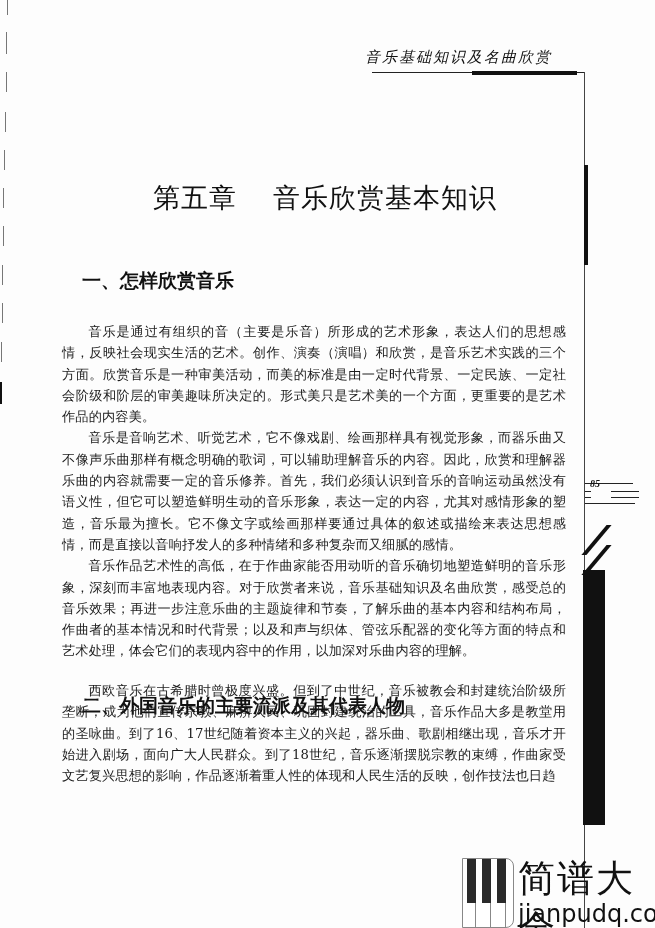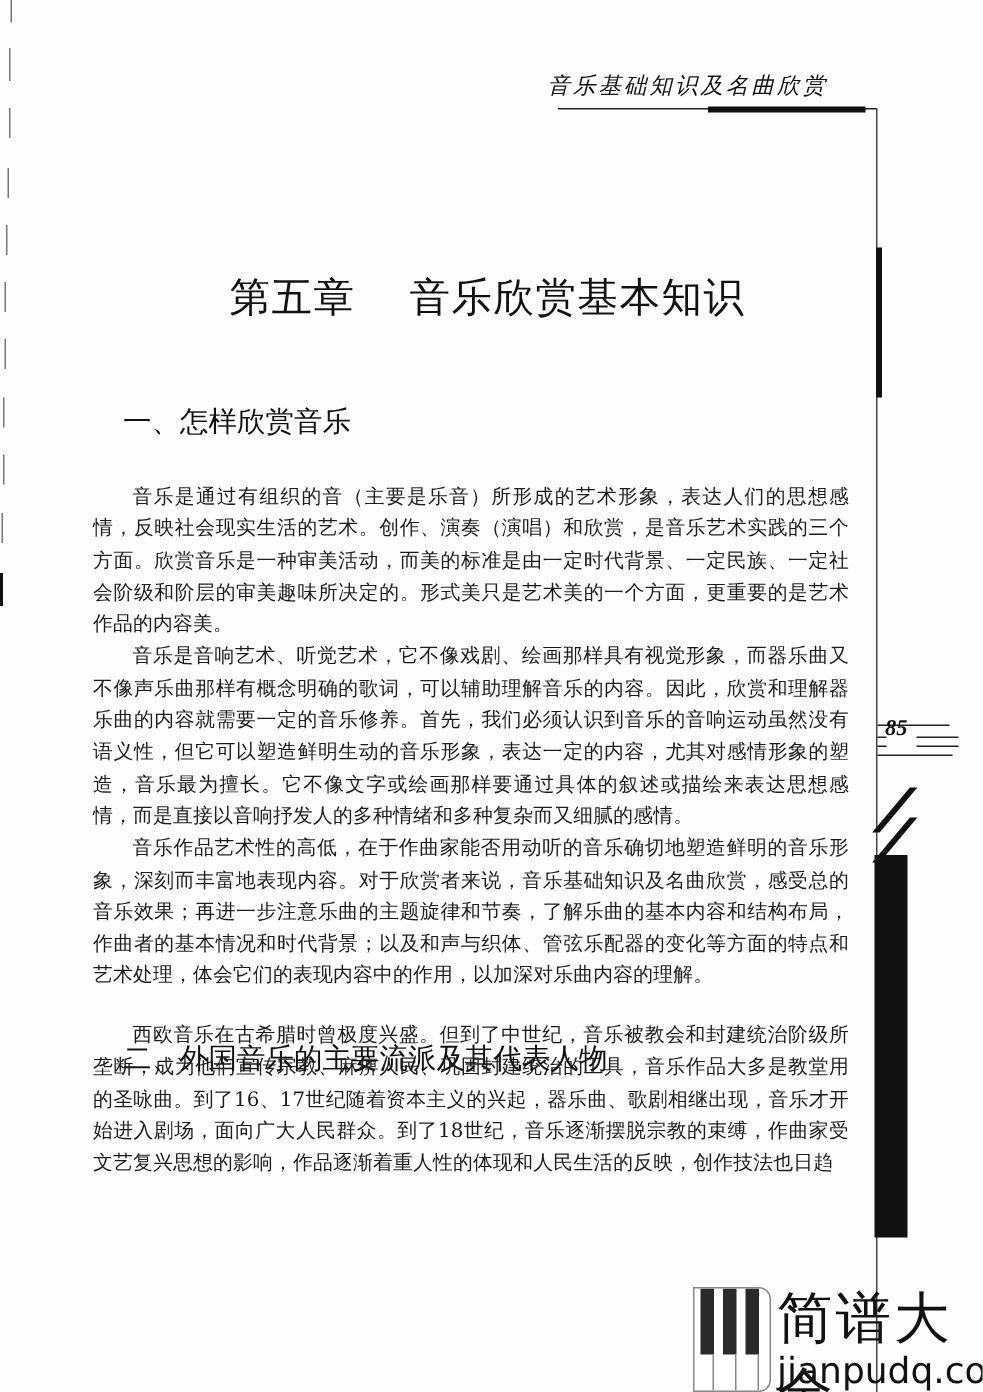--- a/index.html
+++ b/index.html
@@ -14,35 +14,35 @@
   .running-head {
     position: absolute; left: 365px; top: 48px; font-size: 15px; font-weight: normal;
     letter-spacing: 2px; font-style: italic; color: #111;
     font-family: "DejaVu Serif", serif;
   }
   .head-rule-thin { position: absolute; left: 372px; top: 72px; width: 212px; height: 1px; background: #222; }
   .head-rule-thick { position: absolute; left: 472px; top: 71px; width: 105px; height: 4px; background: #111; }
   .right-vline { position: absolute; left: 584px; top: 72px; width: 1px; height: 856px; background: #444; }
   .right-bar-top { position: absolute; left: 584px; top: 165px; width: 4px; height: 100px; background: #111; }
   .page-num {
-    position: absolute; left: 590px; top: 478px; font-size: 15px; font-style: italic; font-weight: bold;
+    position: absolute; left: 590px; top: 478px; font-size: 10px; font-style: italic; font-weight: bold;
     font-family: "Liberation Serif", serif; color: #111;
   }
   .pn-line { position: absolute; height: 1px; background: #222; }
   .right-bar-bottom { position: absolute; left: 583px; top: 570px; width: 22px; height: 255px; background: #111; }
   .slash { position: absolute; width: 5px; height: 30px; background: #111; transform: skewX(-40deg); }
 
   .chapter-title {
     position: absolute; left: 153px; top: 148px; font-size: 27px; letter-spacing: 1px;
     font-family: "DejaVu Sans", sans-serif; color: #111; margin-top: 32px;
   }
   .chapter-title .gap { display: inline-block; width: 36px; }
 
   .section-title {
-    position: absolute; left: 82px; font-size: 19px; font-weight: normal;
+    position: absolute; left: 82px; font-size: 19px; font-weight: bold;
     font-family: "DejaVu Serif", serif; color: #111;
   }
   .body-block {
     position: absolute; left: 62px; width: 504px; font-size: 13.2px; line-height: 21.3px;
     letter-spacing: 0.15px; text-align: justify; color: #1c1c1c;
     font-family: "DejaVu Serif", serif;
   }
   .body-block p { margin: 0; text-indent: 2em; }
 
   .logo { position: absolute; left: 462px; top: 858px; width: 193px; height: 70px; }

